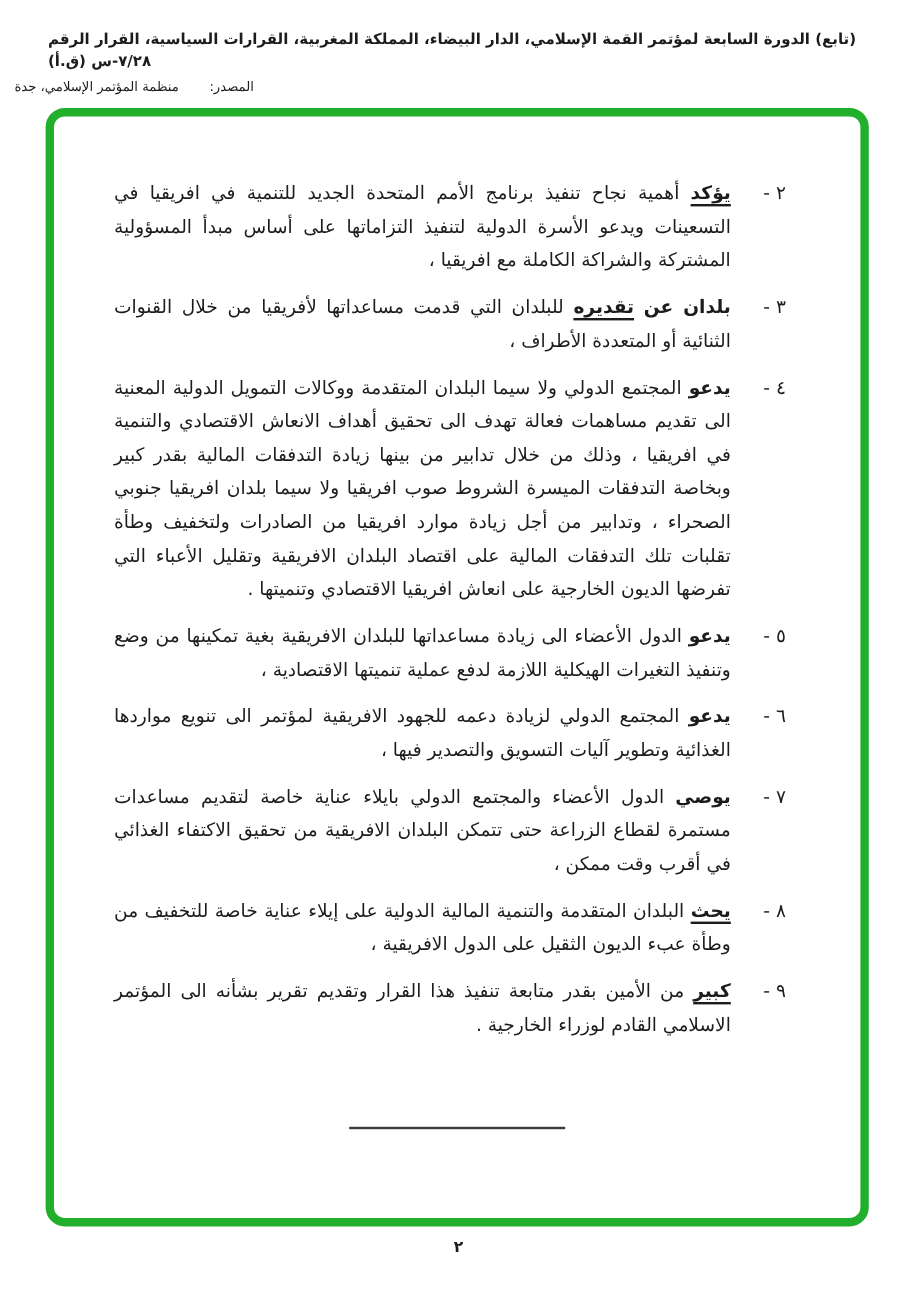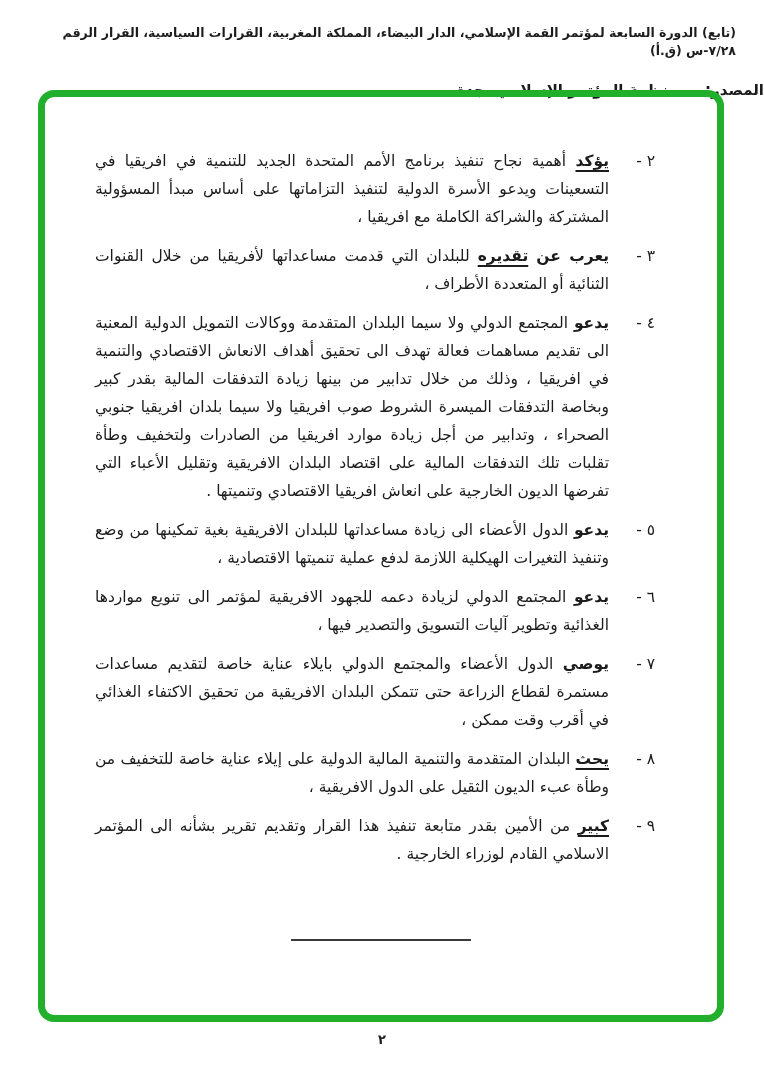--- a/index.html
+++ b/index.html
@@ -6,28 +6,28 @@
   body {
     width: 764px; height: 1082px;
     background: #ffffff;
     color: #1c1c1c;
     font-family: "DejaVu Sans", sans-serif;
     position: relative;
     overflow: hidden;
   }
   .header {
     position: absolute; top: 24px; left: 12px; right: 0;
-    text-align: right; direction: rtl;
+    text-align: left; direction: rtl;
   }
   .header-line1 {
     font-size: 12.5px; font-weight: bold; line-height: 1.4;
     padding: 0 28px;
   }
   .header-line2 {
-    margin-top: 22px; font-size: 15px; font-weight: bold;
+    margin-top: 7px; font-size: 11px; font-weight: normal;
   }
   .header-line2 .src-label { margin-left: 22px; }
   .frame {
     position: absolute; left: 38px; top: 90px;
     width: 686px; height: 932px;
     box-sizing: border-box;
     border: 7px solid #22b02c;
     border-radius: 16px;
     background: transparent;
   }
@@ -81,21 +81,21 @@
       <p class="text">
         <b class="lead"></b>
         <b class="lead u">يؤكد</b>
         <span>أهمية نجاح تنفيذ برنامج الأمم المتحدة الجديد للتنمية في افريقيا في التسعينات ويدعو الأسرة الدولية لتنفيذ التزاماتها على أساس مبدأ المسؤولية المشتركة والشراكة الكاملة مع افريقيا ،</span>
       </p>
     </div>
 
     <div class="item">
       <span class="num">٣ -</span>
       <p class="text">
-        <b class="lead">يعرب عن</b>
+        <b class="lead">بلدان عن</b>
         <b class="lead u">تقديره</b>
         <span>للبلدان التي قدمت مساعداتها لأفريقيا من خلال القنوات الثنائية أو المتعددة الأطراف ،</span>
       </p>
     </div>
 
     <div class="item">
       <span class="num">٤ -</span>
       <p class="text">
         <b class="lead">يدعو</b>
         <b class="lead u"></b>

